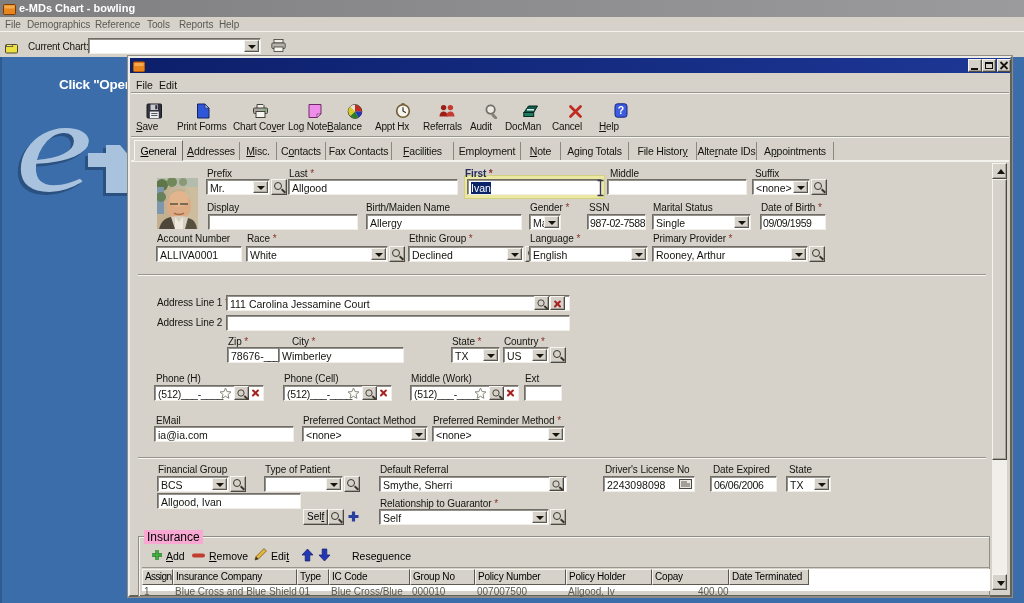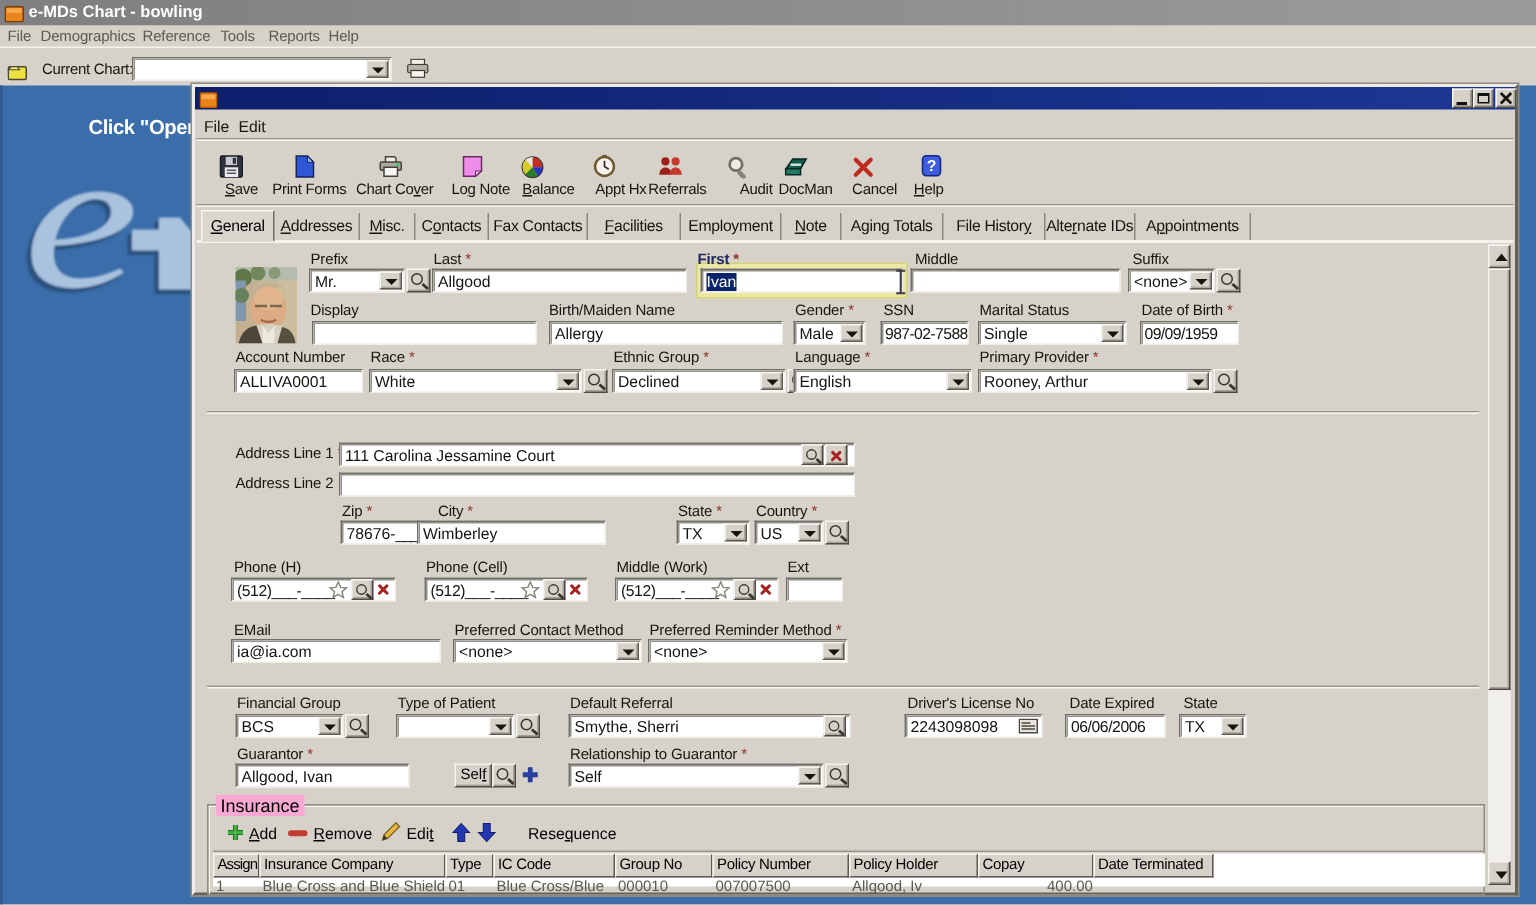--- a/index.html
+++ b/index.html
@@ -11,21 +11,21 @@
 .ar{position:absolute;right:1px;top:1px;width:15px;height:12px;background:#d6d2c9;border:1px solid;border-color:#f6f4ee #5b594f #5b594f #f6f4ee;box-shadow:inset -1px -1px 0 #aeaba2}
 .ar:after{content:"";position:absolute;left:3px;top:4px;border:4px solid transparent;border-top:4px solid #15140f}
 .bt{position:absolute;width:16px;height:16px;background:#d6d2c9;border:1px solid;border-color:#f6f4ee #4c4a42 #4c4a42 #f6f4ee;box-shadow:inset -1px -1px 0 #a5a299}
 .mgi{position:absolute;left:2px;top:2px;width:8px;height:8px;border:1.7px solid #37352e;border-radius:50%}
 .mgi:after{content:"";position:absolute;left:6px;top:7px;width:5px;height:2px;background:#37352e;transform:rotate(42deg)}
 .rx{position:absolute;width:9px;height:9px}
 .rx:before,.rx:after{content:"";position:absolute;left:0px;top:3.5px;width:9px;height:2.2px;background:#a82220;border-radius:1px}
 .rx:before{transform:rotate(45deg)}
 .rx:after{transform:rotate(-45deg)}
 .sep{position:absolute;height:2px;border-top:1px solid #98958c;border-bottom:1px solid #f8f6f0}
-.tlb{position:absolute;top:63px;font-size:10px;color:#15140f;white-space:nowrap;text-align:right;letter-spacing:-0.2px}
+.tlb{position:absolute;top:63px;font-size:10px;color:#15140f;white-space:nowrap;text-align:left;letter-spacing:-0.2px}
 .tab{position:absolute;top:84px;height:18px;font-size:10.5px;color:#15140f;text-align:center;padding-top:3px;border-right:1px solid #8a887f;white-space:nowrap;letter-spacing:-0.2px}
 .hdc{position:absolute;top:0;height:16px;background:#d6d2c9;border:1px solid;border-color:#f6f4ee #5b594f #5b594f #f6f4ee;font-size:10px;padding:1px 0 0 2px;white-space:nowrap;overflow:hidden;letter-spacing:-0.2px}
 u{text-decoration-thickness:1px;text-underline-offset:1px}
 </style></head>
 <body>
 
 <div class="ab" id="mtitle" style="left:0;top:0;width:1024px;height:17px;background:linear-gradient(to right,#7f7f82,#9b9b9e)">
   <svg class="ab" style="left:3px;top:2px" width="13" height="13">
       <rect x="0.5" y="2.5" width="12" height="10" rx="1" fill="#e8851d" stroke="#7a3c00"></rect>
       <rect x="1.5" y="3.5" width="10" height="3" fill="#f6a94e"></rect>
@@ -234,21 +234,21 @@
       </div>
 
     <div class="lb" style="left:77px;top:144px">Display</div>
     <div class="lb" style="left:236px;top:144px">Birth/Maiden Name</div>
     <div class="lb" style="left:400px;top:144px">Gender <i>*</i></div>
     <div class="lb" style="left:459px;top:144px">SSN</div>
     <div class="lb" style="left:523px;top:144px">Marital Status</div>
     <div class="lb" style="left:631px;top:144px">Date of Birth <i>*</i></div>
     <div class="in" style="left:78px;top:156px;width:150px"></div>
     <div class="in" style="left:236px;top:156px;width:156px">Allergy</div>
-    <div class="in" style="left:399px;top:156px;width:48px">Male<span class="ar"></span></div>
+    <div class="in" style="left:399px;top:156px;width:32px">Male<span class="ar"></span></div>
     <div class="in" style="left:457px;top:156px;width:59px;letter-spacing:-0.4px;padding-left:2px">987-02-7588</div>
     <div class="in" style="left:522px;top:156px;width:99px">Single<span class="ar"></span></div>
     <div class="in" style="left:630px;top:156px;width:66px;letter-spacing:-0.4px;padding-left:2px">09/09/1959</div>
 
     <div class="lb" style="left:27px;top:175px">Account Number</div>
     <div class="lb" style="left:117px;top:175px">Race <i>*</i></div>
     <div class="lb" style="left:279px;top:175px">Ethnic Group <i>*</i></div>
     <div class="lb" style="left:400px;top:175px">Language <i>*</i></div>
     <div class="lb" style="left:523px;top:175px">Primary Provider <i>*</i></div>
     <div class="in" style="left:26px;top:188px;width:86px">ALLIVA0001</div>
@@ -350,21 +350,21 @@
     <div class="in" style="left:473px;top:418px;width:92px">2243098098</div>
     <svg class="ab" style="left:549px;top:421px" width="13" height="11">
         <rect x="0.5" y="0.5" width="12" height="9" fill="#e8e6de" stroke="#4a483e"></rect>
         <path d="M2 3h6M2 5h9M2 7h9" stroke="#4a483e" stroke-width="0.9"></path>
       </svg>
     <div class="in" style="left:580px;top:418px;width:67px;letter-spacing:-0.3px">06/06/2006</div>
     <div class="in" style="left:656px;top:418px;width:45px">TX<span class="ar"></span></div>
 
     <div class="lb" style="left:28px;top:440px">Guarantor <i>*</i></div>
     <div class="lb" style="left:250px;top:440px">Relationship to Guarantor <i>*</i></div>
-    <div class="in" style="left:27px;top:451px;width:116px">Allgood, Ivan</div>
+    <div class="in" style="left:27px;top:435px;width:144px">Allgood, Ivan</div>
     <div class="bt" style="left:173px;top:451px;width:25px">
         <b class="ab" style="left:3px;top:1px;font-size:10px;font-weight:normal">Sel<u>f</u></b>
       </div>
     <div class="bt" style="left:198px;top:451px">
         <b class="mgi"></b>
       </div>
     <svg class="ab" style="left:217px;top:452px" width="13" height="13">
         <path d="M6.5 1.5v10M1.5 6.5h10" stroke="#2b3f9e" stroke-width="3.2"></path>
       </svg>
     <div class="in" style="left:249px;top:451px;width:170px">Self<span class="ar"></span></div>

